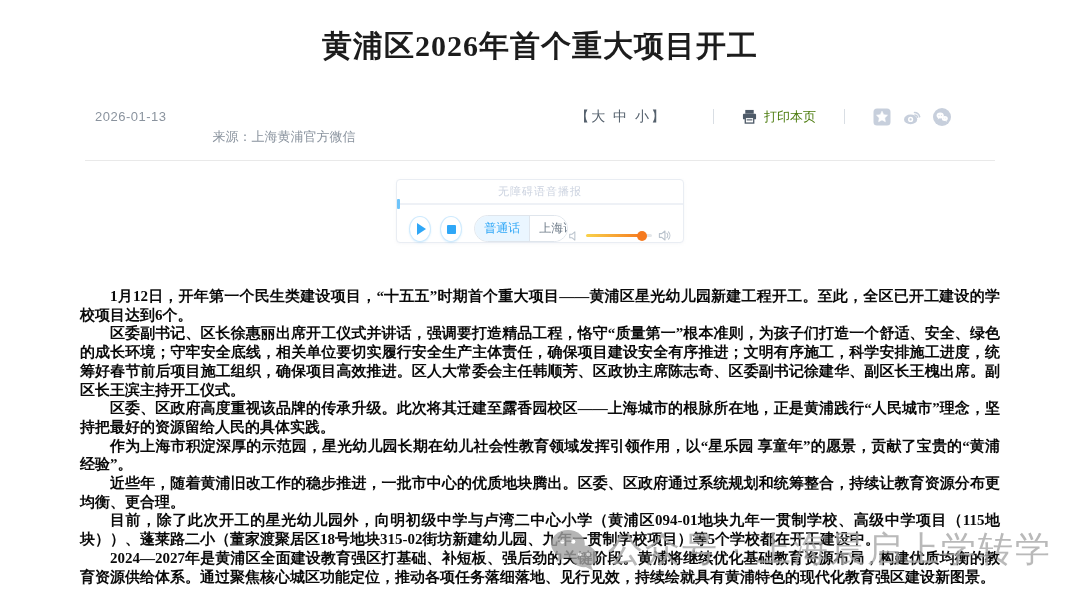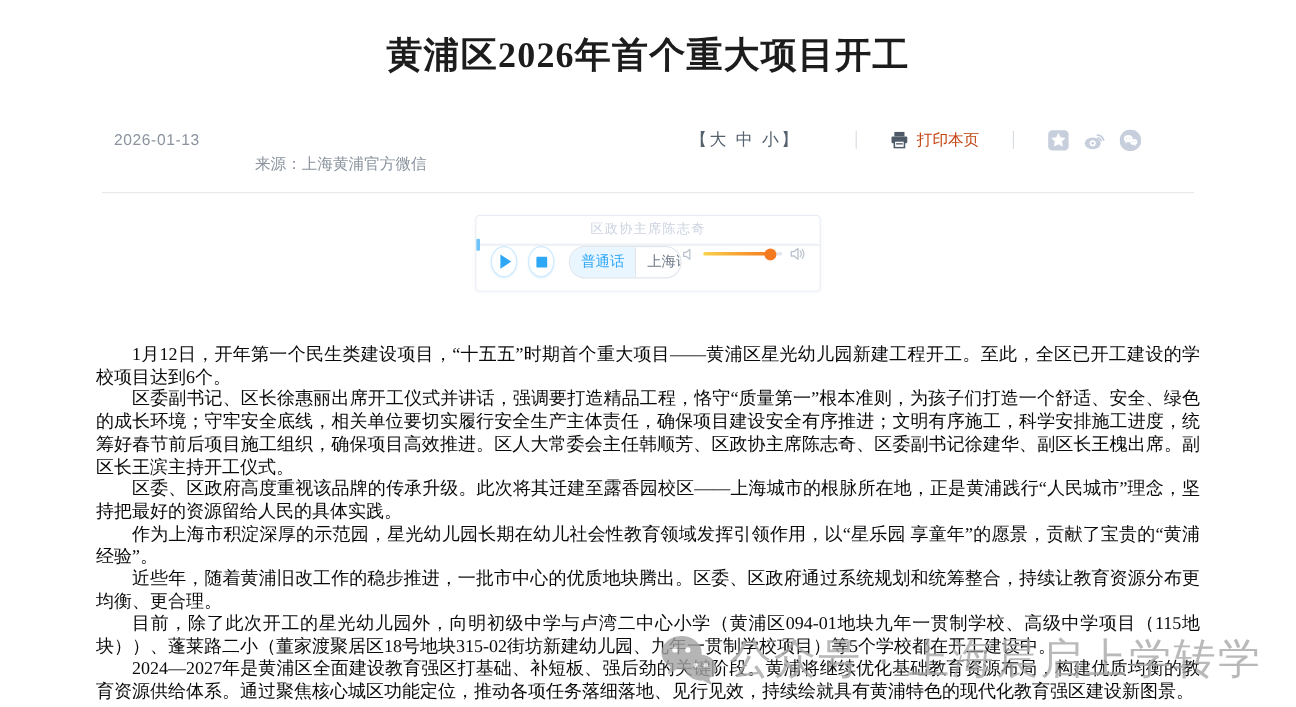--- a/index.html
+++ b/index.html
@@ -12,50 +12,50 @@
            font-size:30px; font-weight:bold; color:#1c1c1c; letter-spacing:1px; }
 
   
   .meta-bar { display:flex; align-items:center; margin:20px 85px 0 85px; padding:0 0 14px 10px;
               border-bottom:1px solid #e9e9e9; font-size:13px; color:#8a939e; }
   .meta-date { margin-right:46px; letter-spacing:.5px; }
   .meta-source { margin-right:auto;margin-top:41px; }
   .size-selector { color:#55616d; font-size:14px; letter-spacing:2px; margin-right:46px; cursor:default; }
   .size-selector span { cursor:pointer; }
   .v-divider { width:1px; height:15px; background:#d9dee4; margin-right:28px; }
-  .print-group { display:flex; align-items:center; gap:7px; color:#c2410c; margin-right:28px; cursor:pointer; }
+  .print-group { display:flex; align-items:center; gap:7px; color:#4d7c0f; margin-right:28px; cursor:pointer; }
   .share-group { display:flex; align-items:center; gap:12px; margin-right:44px; }
   .share-ico { width:18px; height:18px; cursor:pointer; }
 
   
   .audio { width:288px; margin:18px auto 0 auto; background:#fff; border:1px solid #e9edf3;
            border-radius:4px; box-shadow:0 1px 3px rgba(180,190,205,.12); }
   .audio-label { height:23px; line-height:23px; text-align:center; font-size:11px; color:#ccd3e0; letter-spacing:1px; }
   .audio-progress { position:relative; height:2px; background:#eef1f6; }
   .audio-progress .tick { position:absolute; left:0; top:-4px; width:3px; height:10px; background:#6ec4fa; border-radius:1px; }
-  .audio-controls { display:flex; align-items:flex-start; height:37px; padding:0 12px; }
+  .audio-controls { display:flex; align-items:flex-end; height:37px; padding:0 12px; }
   .circle-btn { width:26px; height:26px; border-radius:50%; background:#fff; border:1px solid #cfeafd;
                 display:flex; align-items:center; justify-content:center; cursor:pointer; box-shadow:0 1px 2px rgba(47,167,247,.15); }
   .circle-btn + .circle-btn { margin-left:9px; }
   .play-tri { width:0; height:0; border-left:9px solid #2fa7f7; border-top:6px solid transparent; border-bottom:6px solid transparent; margin-left:2px; }
   .stop-sq { width:9px; height:9px; background:#2fa7f7; border-radius:1px; }
   .lang-pill { display:flex; margin-left:12px; border:1px solid #dfe5ec; border-radius:14px; overflow:hidden; font-size:12px; }
   .lang-opt { padding:4px 9px; color:#6e7b89; background:#fff; cursor:pointer; white-space:nowrap; }
   .lang-opt.sel { color:#2fa7f7; background:#eaf6ff; }
   .lang-opt + .lang-opt { border-left:1px solid #dfe5ec; }
   .vol-group { display:flex; align-items:center; margin-left:auto; gap:6px; }
   .vol-track { position:relative; width:66px; height:3px; border-radius:2px;
                background:linear-gradient(to right,#f9d24b 0%, #f57a1f var(--vol), #e4e7ea var(--vol), #e4e7ea 100%); }
   .vol-handle { position:absolute; top:50%; left:var(--vol); transform:translate(-50%,-50%);
                 width:10px; height:10px; border-radius:50%; background:#f57a1f; cursor:pointer; }
 
   
   .article { margin:44px 80px 0 80px; font-family:"Liberation Serif","DejaVu Serif",serif;
              font-size:15px; line-height:18.7px; color:#0a0a0a; text-align:justify; }
-  .article p { text-indent:2em; }
+  .article p { text-indent:2em;font-weight:bold; }
 
   
   .watermark { position:absolute; right:28px; bottom:16px; display:flex; align-items:center; gap:10px;
                color:#a8a8a8; opacity:.8; font-size:35px; letter-spacing:2px; pointer-events:none;
                font-family:"Liberation Sans","DejaVu Sans",sans-serif; font-weight:500; }
 </style>
 </head>
 <body>
 
 <div class="page">
@@ -102,21 +102,21 @@
         <path d="M13.4 12.4 L14 13.8 L12.4 13 Z" fill="#fff"></path>
         <circle cx="6" cy="7.2" r="0.5" fill="#c7cfdc"></circle>
           <circle cx="8.4" cy="7.2" r="0.5" fill="#c7cfdc"></circle>
         <circle cx="10.8" cy="10.1" r="0.45" fill="#c7cfdc"></circle>
           <circle cx="12.8" cy="10.1" r="0.45" fill="#c7cfdc"></circle>
       </svg>
     </span>
   </div>
 
   <div class="audio">
-    <div class="audio-label">区政协主席陈志奇</div>
+    <div class="audio-label">无障碍语音播报</div>
     <div class="audio-progress">
       <span class="tick"></span>
     </div>
     <div class="audio-controls">
       <div class="circle-btn">
         <span class="play-tri"></span>
       </div>
       <div class="circle-btn">
         <span class="stop-sq"></span>
       </div>

